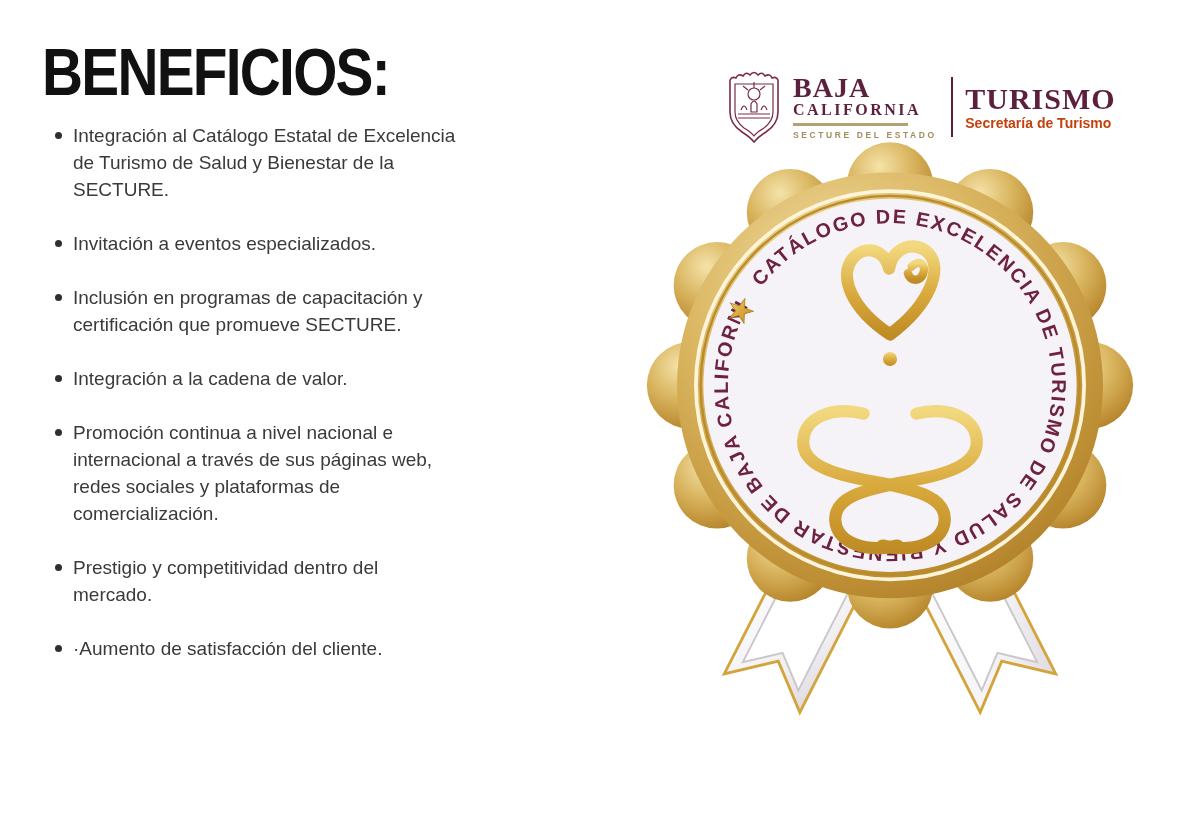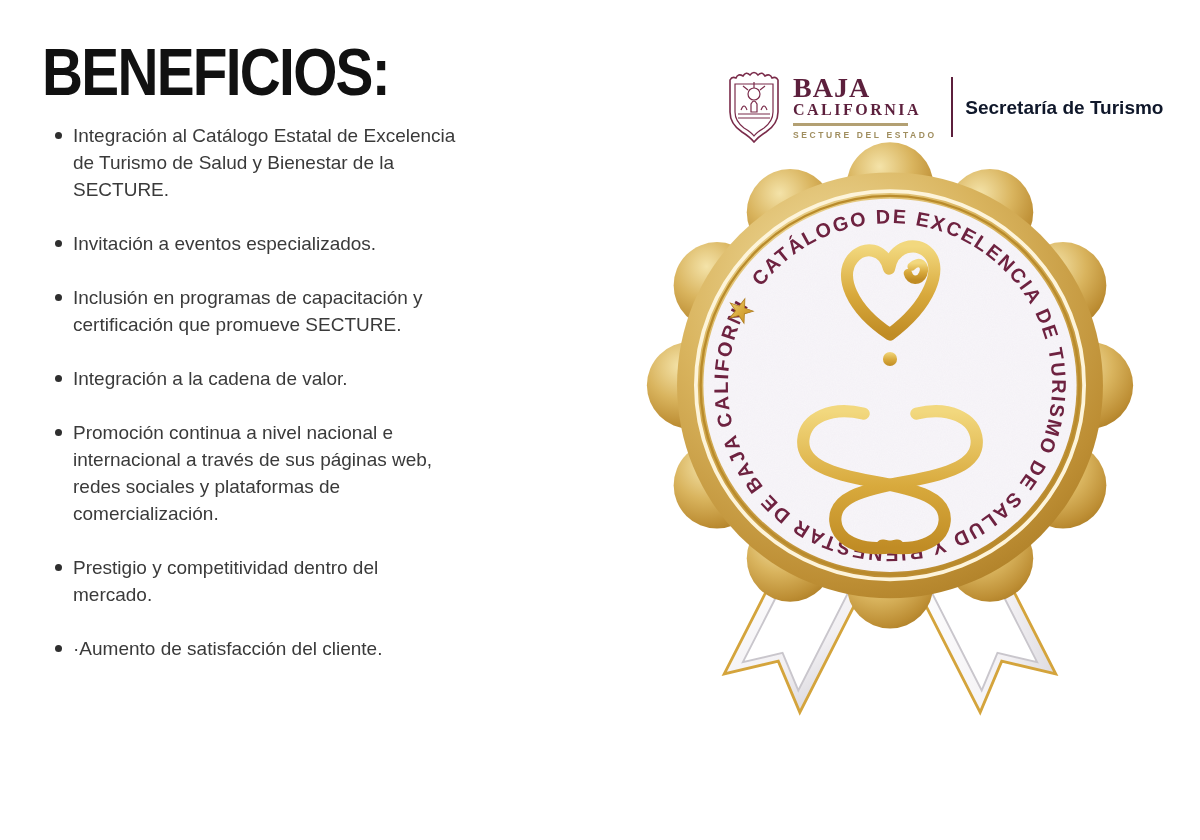--- a/index.html
+++ b/index.html
@@ -29,21 +29,21 @@
                font-size:28px; line-height:26px; letter-spacing:1px; color:#5c1f3c; }
   .brand-bottom { font-family:"Liberation Serif", serif; font-weight:700;
                   font-size:16px; line-height:17px; letter-spacing:2.5px; color:#5c1f3c; }
   .brand-rule { width:115px; height:3px; background:#b3a073; margin-top:5px; }
   .brand-sub { margin-top:4px; font-size:8.5px; font-weight:700;
                letter-spacing:2.6px; color:#a08e5f; white-space:nowrap; }
   .logo-divider { width:2.5px; height:60px; background:#5c1f3c; margin:0 12px 0 14px; }
   .dept { display:flex; flex-direction:column; }
   .dept-top { font-family:"Liberation Serif", serif; font-weight:700;
               font-size:30px; line-height:29px; letter-spacing:1px; color:#5c1f3c; }
-  .dept-sub { margin-top:2px; font-size:19px; font-weight:700; color:#0f172a; }
+  .dept-sub { margin-top:2px; font-size:14px; font-weight:700; color:#c2410c; }
 
   
   .medal { position:absolute; left:645px; top:138px; width:490px; height:604px; }
   .ring-text { font-family:"Liberation Sans", sans-serif; font-weight:700;
                font-size:21px; letter-spacing:2.1px; fill:#6e2240; }
 </style>
 </head>
 <body>
 
 <div class="stage">
@@ -101,20 +101,21 @@
       </g>
     </svg>
     <div class="brand">
       <span class="brand-top">BAJA</span>
       <span class="brand-bottom">CALIFORNIA</span>
       <span class="brand-rule"></span>
       <span class="brand-sub">SECTURE DEL ESTADO</span>
     </div>
     <div class="logo-divider"></div>
     <div class="dept">
+      <span class="dept-top">TURISMO</span>
       <span class="dept-sub">Secretaría de Turismo</span>
     </div>
   </div>
 
   <svg class="medal" viewBox="0 0 520 640">
     <defs>
       <radialGradient id="goldGrad" cx="38%" cy="28%" r="85%">
         <stop offset="0%" stop-color="#f4e3a9"></stop>
         <stop offset="45%" stop-color="#d9b45e"></stop>
         <stop offset="80%" stop-color="#bd8e34"></stop>

